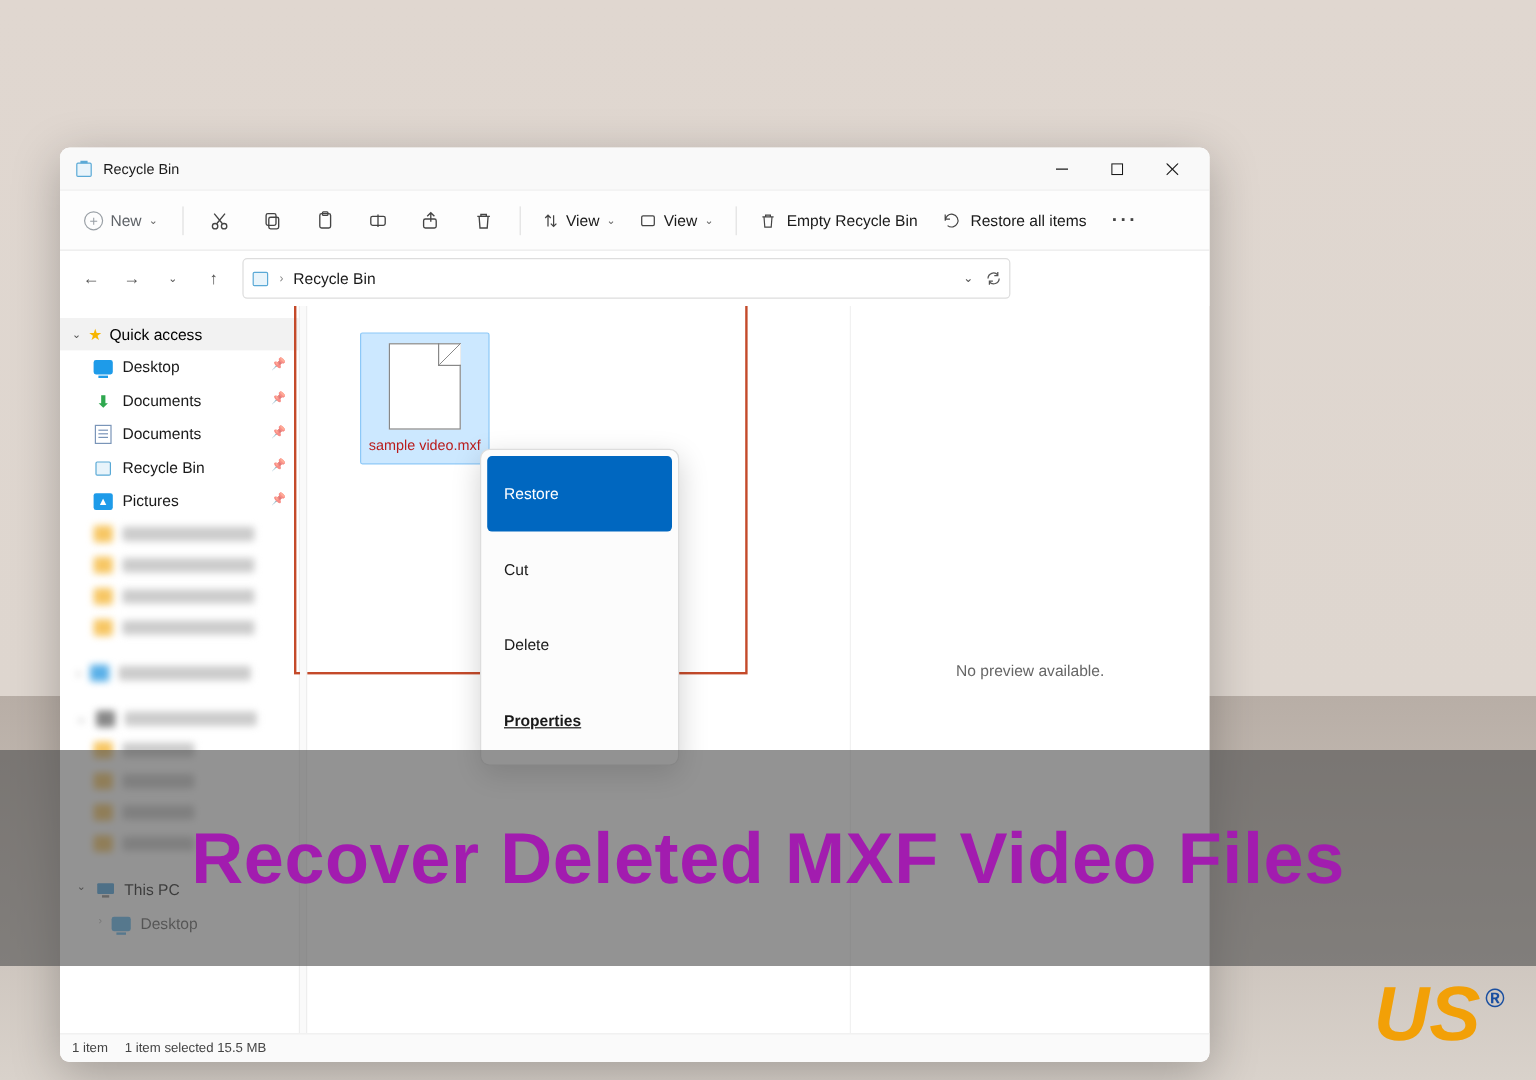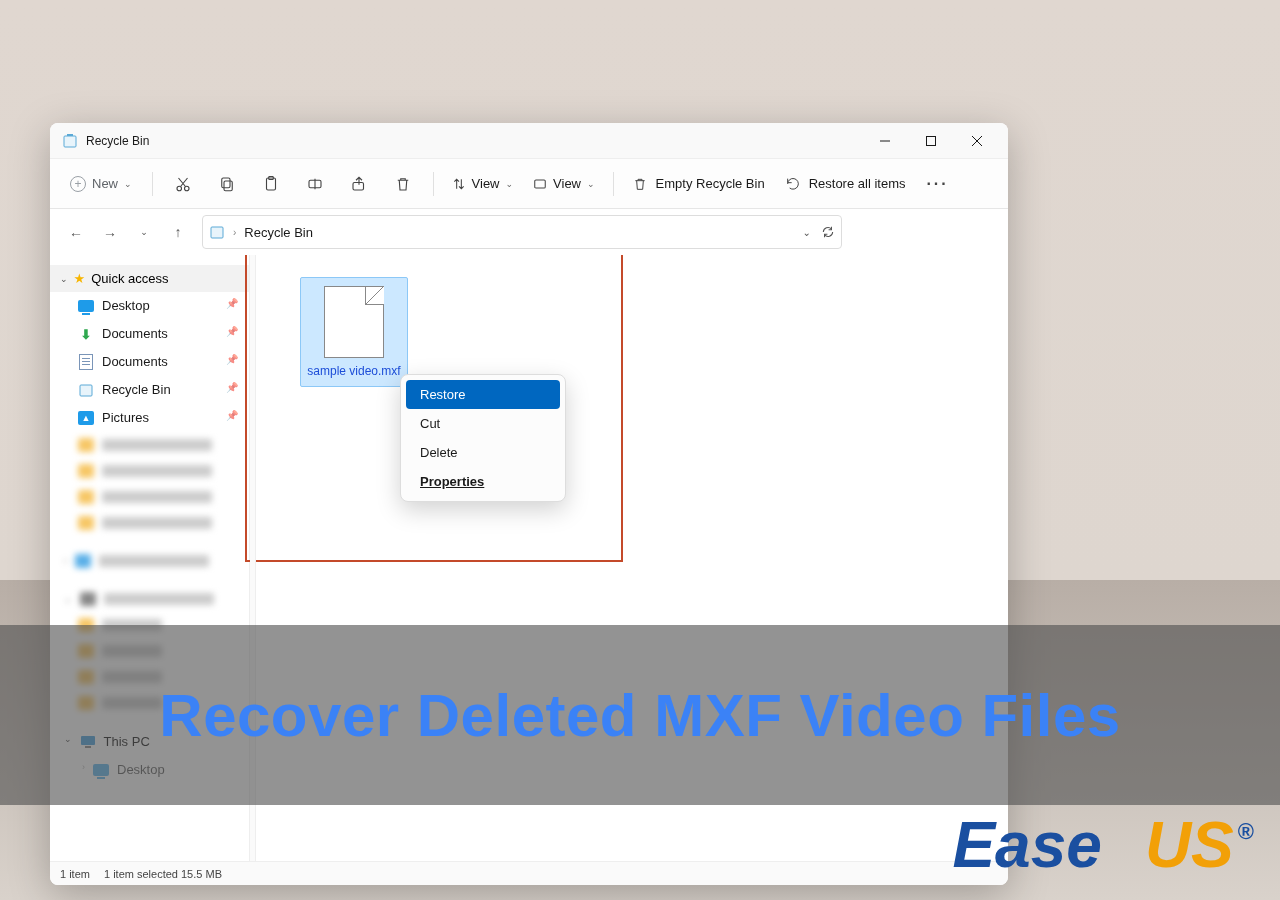--- a/index.html
+++ b/index.html
@@ -49,33 +49,33 @@
 .blur-block { width:110px; height:12px; background:#ccc; border-radius:2px;}
 .blur-folder { width:16px; height:14px; background:#f7c765; border-radius:2px;}
 .side-sep { height: 12px; }
 
 .content { flex:1; position:relative; background:#fff; padding:16px; }
 .highlight-box { position:absolute; top:-3px; left:-5px; width:378px; height:310px; border:2px solid #c44a2a; pointer-events:none; }
 .file-item { width:108px; text-align:center; }
 .file-sel { background:#cce8ff; border:1px solid #8cc8f7; padding:8px 4px 6px; border-radius:2px;}
 .file-icon { width:60px; height:72px; margin:0 auto 6px; background:#fff; border:1px solid #888; position:relative; }
 .file-icon::after { content:""; position:absolute; top:-1px; right:-1px; width:18px; height:18px; background:linear-gradient(135deg, transparent 49%, #888 50%, #fff 52%); border-left:1px solid #888; border-bottom:1px solid #888; }
-.file-name { font-size:12px; line-height:1.3; color:#1d4ed8; }
+.file-name { font-size:12px; line-height:1.3; color:#b91c1c; }
 
 .ctx-menu { position:absolute; top:119px; left:150px; width:166px; background:#fcfcfc; border:1px solid #ddd; border-radius:8px; box-shadow:0 8px 24px rgba(0,0,0,0.18); padding:5px; font-size:13px; }
-.ctx-item { padding:7px 14px; border-radius:4px; color:#1a1a1a; }
+.ctx-item { padding:24px 14px; border-radius:4px; color:#1a1a1a; }
 .ctx-item.sel { background:#0067c0; color:#fff; }
 .ctx-item.bold { font-weight:600;text-decoration:underline; }
 
 .preview-pane { width:300px; border-left:1px solid #eee; display:flex; align-items:center; justify-content:center; color:#666; font-size:13px; }
 
 .statusbar { height:24px; border-top:1px solid #eee; display:flex; align-items:center; padding:0 10px; gap:14px; font-size:11px; color:#444; background:#fafafa;}
 
 .overlay-banner { position:absolute; left:0; right:0; top:625px; height:180px; background:rgba(80,80,80,0.62); display:flex; align-items:center; justify-content:center; }
-.overlay-banner .headline { color:#3b82f6; font-size:60px; font-weight:700; letter-spacing:0.5px; text-align:center; font-family: Verdana, "Segoe UI", sans-serif;}
+.overlay-banner .headline { color:#a21caf; font-size:60px; font-weight:700; letter-spacing:0.5px; text-align:center; font-family: Verdana, "Segoe UI", sans-serif;}
 
 .logo { position:absolute; right:30px; bottom:18px; display:flex; align-items:baseline; font-weight:800; font-family: Arial, sans-serif; }
 .logo .ease { color:#1a4fa0; font-size:64px; font-style:italic; }
 .logo .us { color:#f2a007; font-size:64px; font-style:italic;margin-left:43px; }
 .logo .reg { color:#1a4fa0; font-size:22px; vertical-align:top; position:relative; top:-28px; left:4px;}
 
 svg { display:block; }
 .icon-desktop { width:16px; height:12px; background:#1e9be9; border-radius:2px; position:relative;}
 .icon-desktop::after{content:"";position:absolute;bottom:-3px;left:4px;width:8px;height:2px;background:#1e9be9;}
 .icon-dl { color:#2fa84f; font-weight:bold; }
@@ -337,29 +337,31 @@
       </div>
 
       <div class="ctx-menu">
         <div class="ctx-item sel">Restore</div>
         <div class="ctx-item">Cut</div>
         <div class="ctx-item">Delete</div>
         <div class="ctx-item bold">Properties</div>
       </div>
     </div>
 
+    <div class="preview-pane">
+      <span>No preview available.</span>
+    </div>
   </div>
 
   <div class="statusbar">
     <span>1 item</span>
     <span>1 item selected  15.5 MB</span>
   </div>
 </div>
 
 <div class="overlay-banner">
   <div class="headline">Recover Deleted MXF Video Files</div>
 </div>
 
 <div class="logo">
-  <span class="ease">Ease</span>
     <span class="us">US</span>
     <span class="reg">®</span>
 </div>
 
 </body></html>

